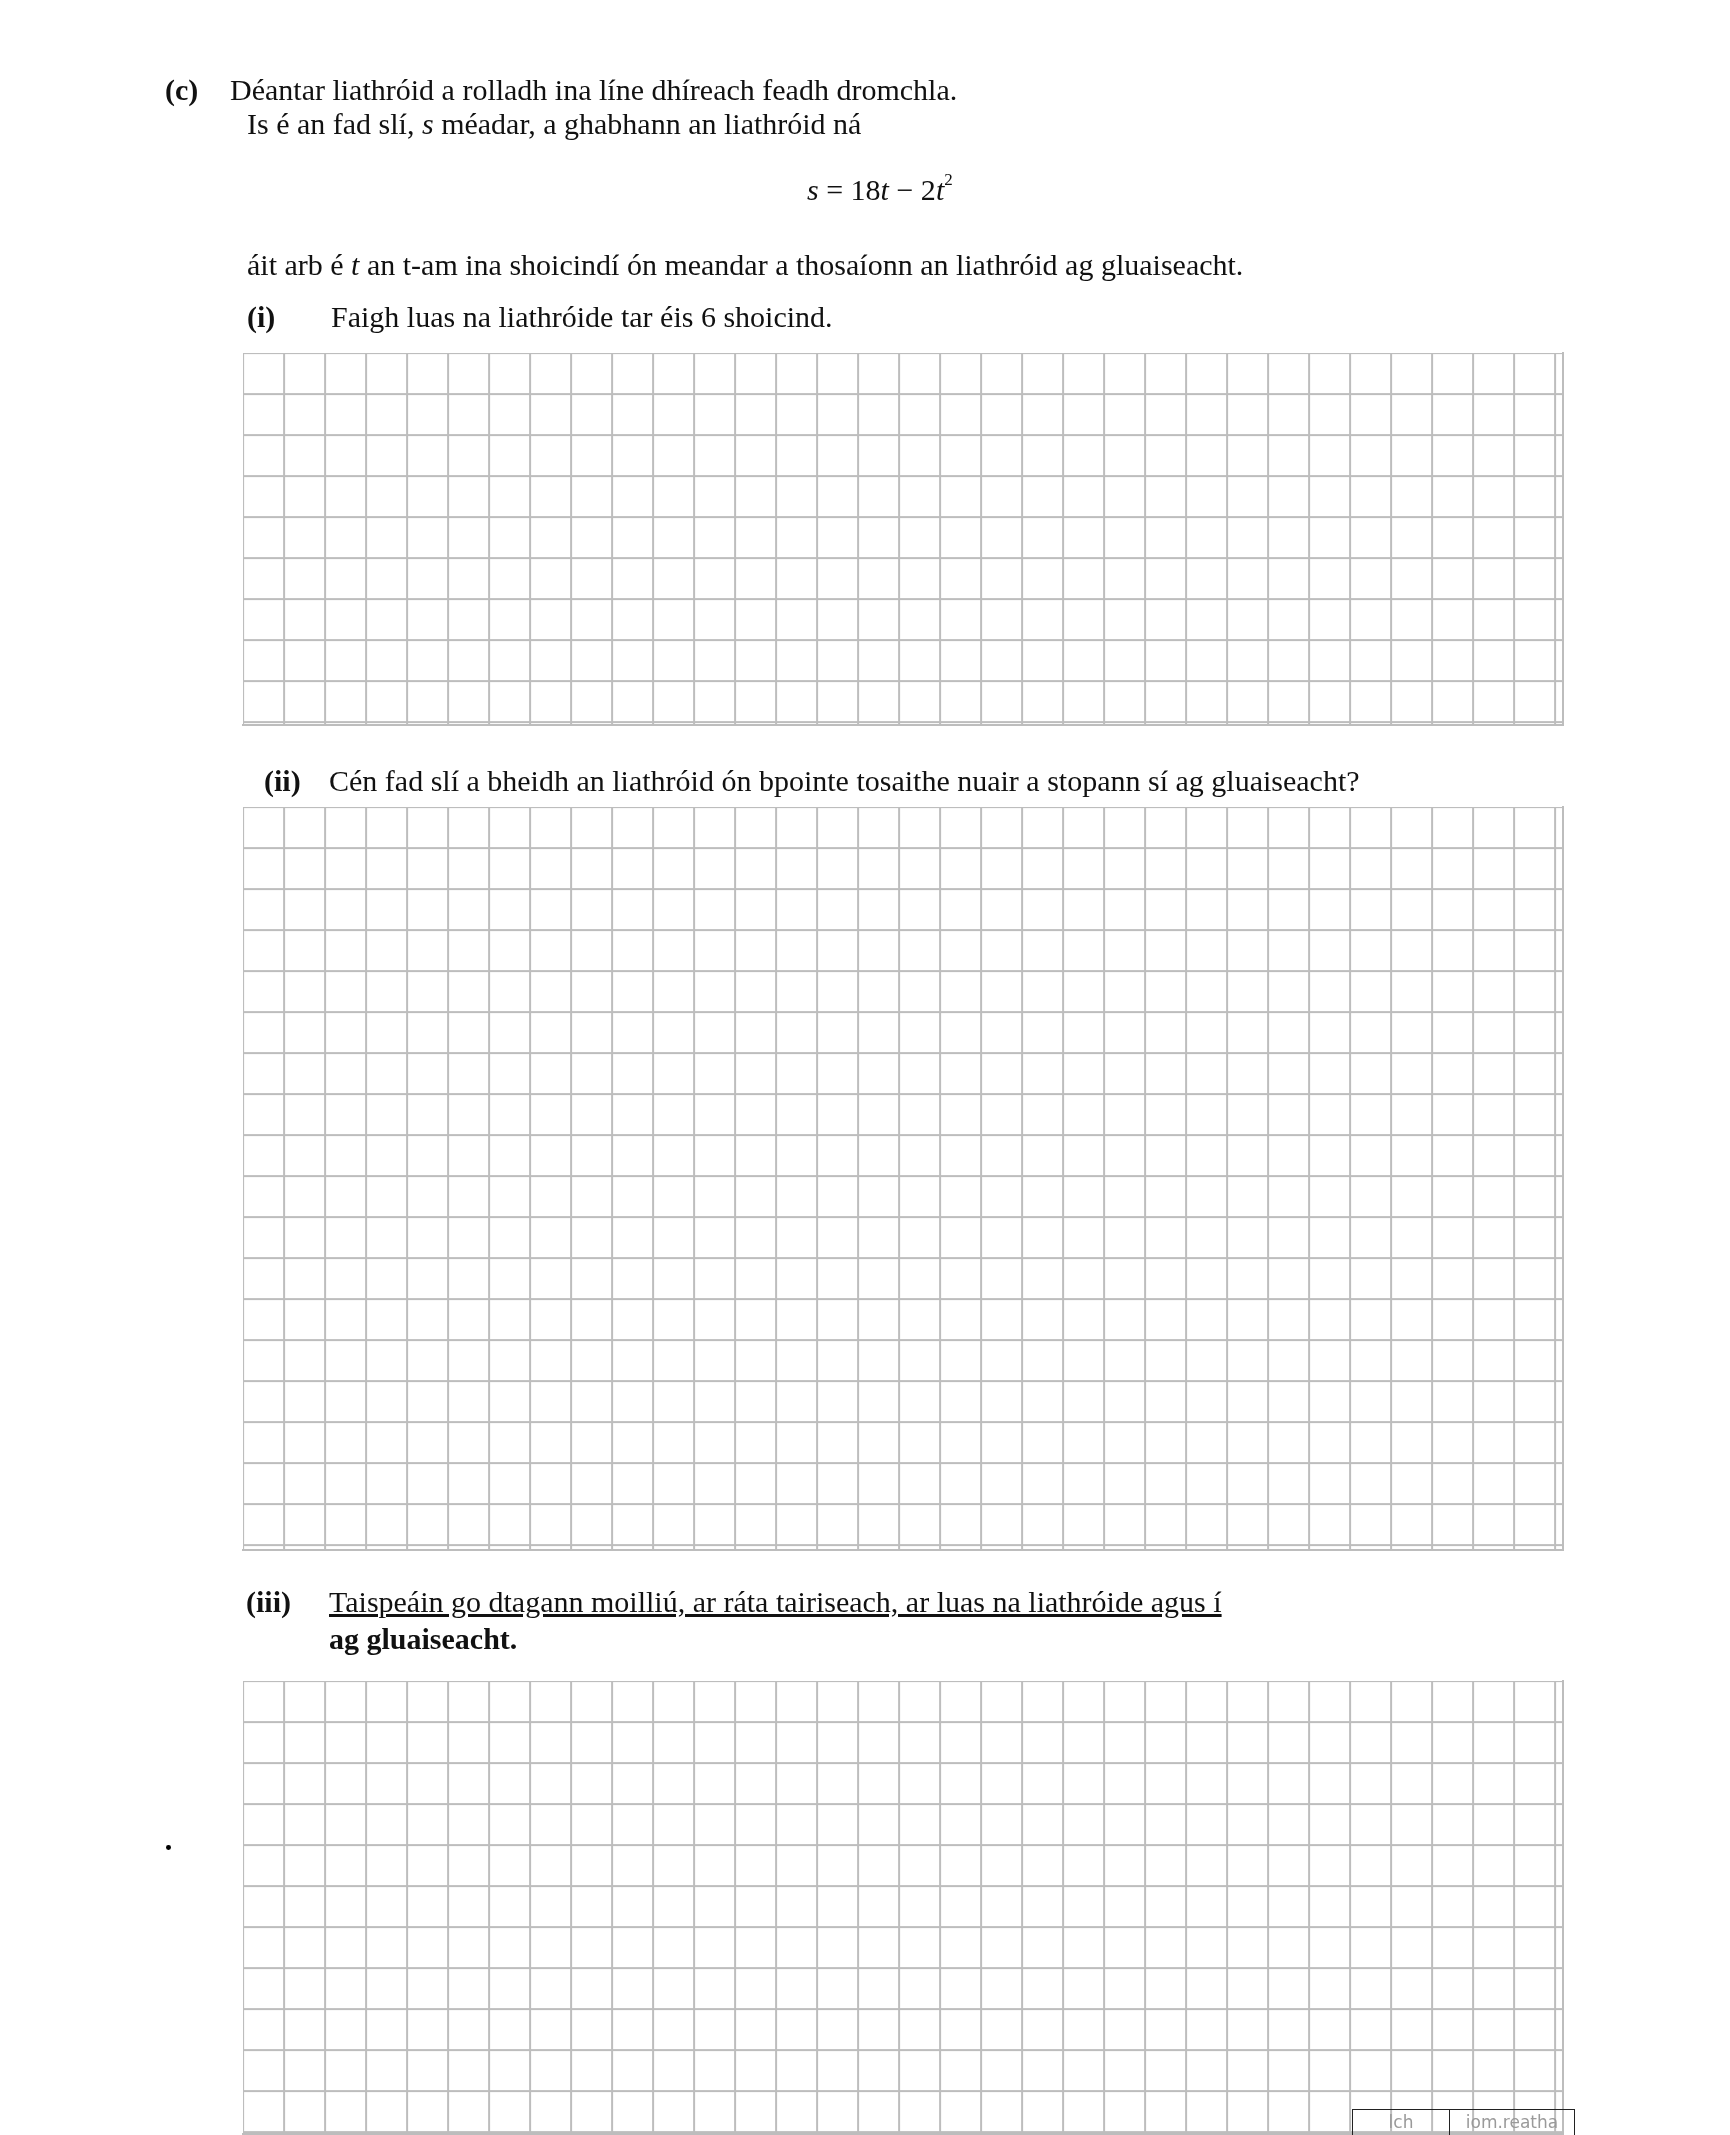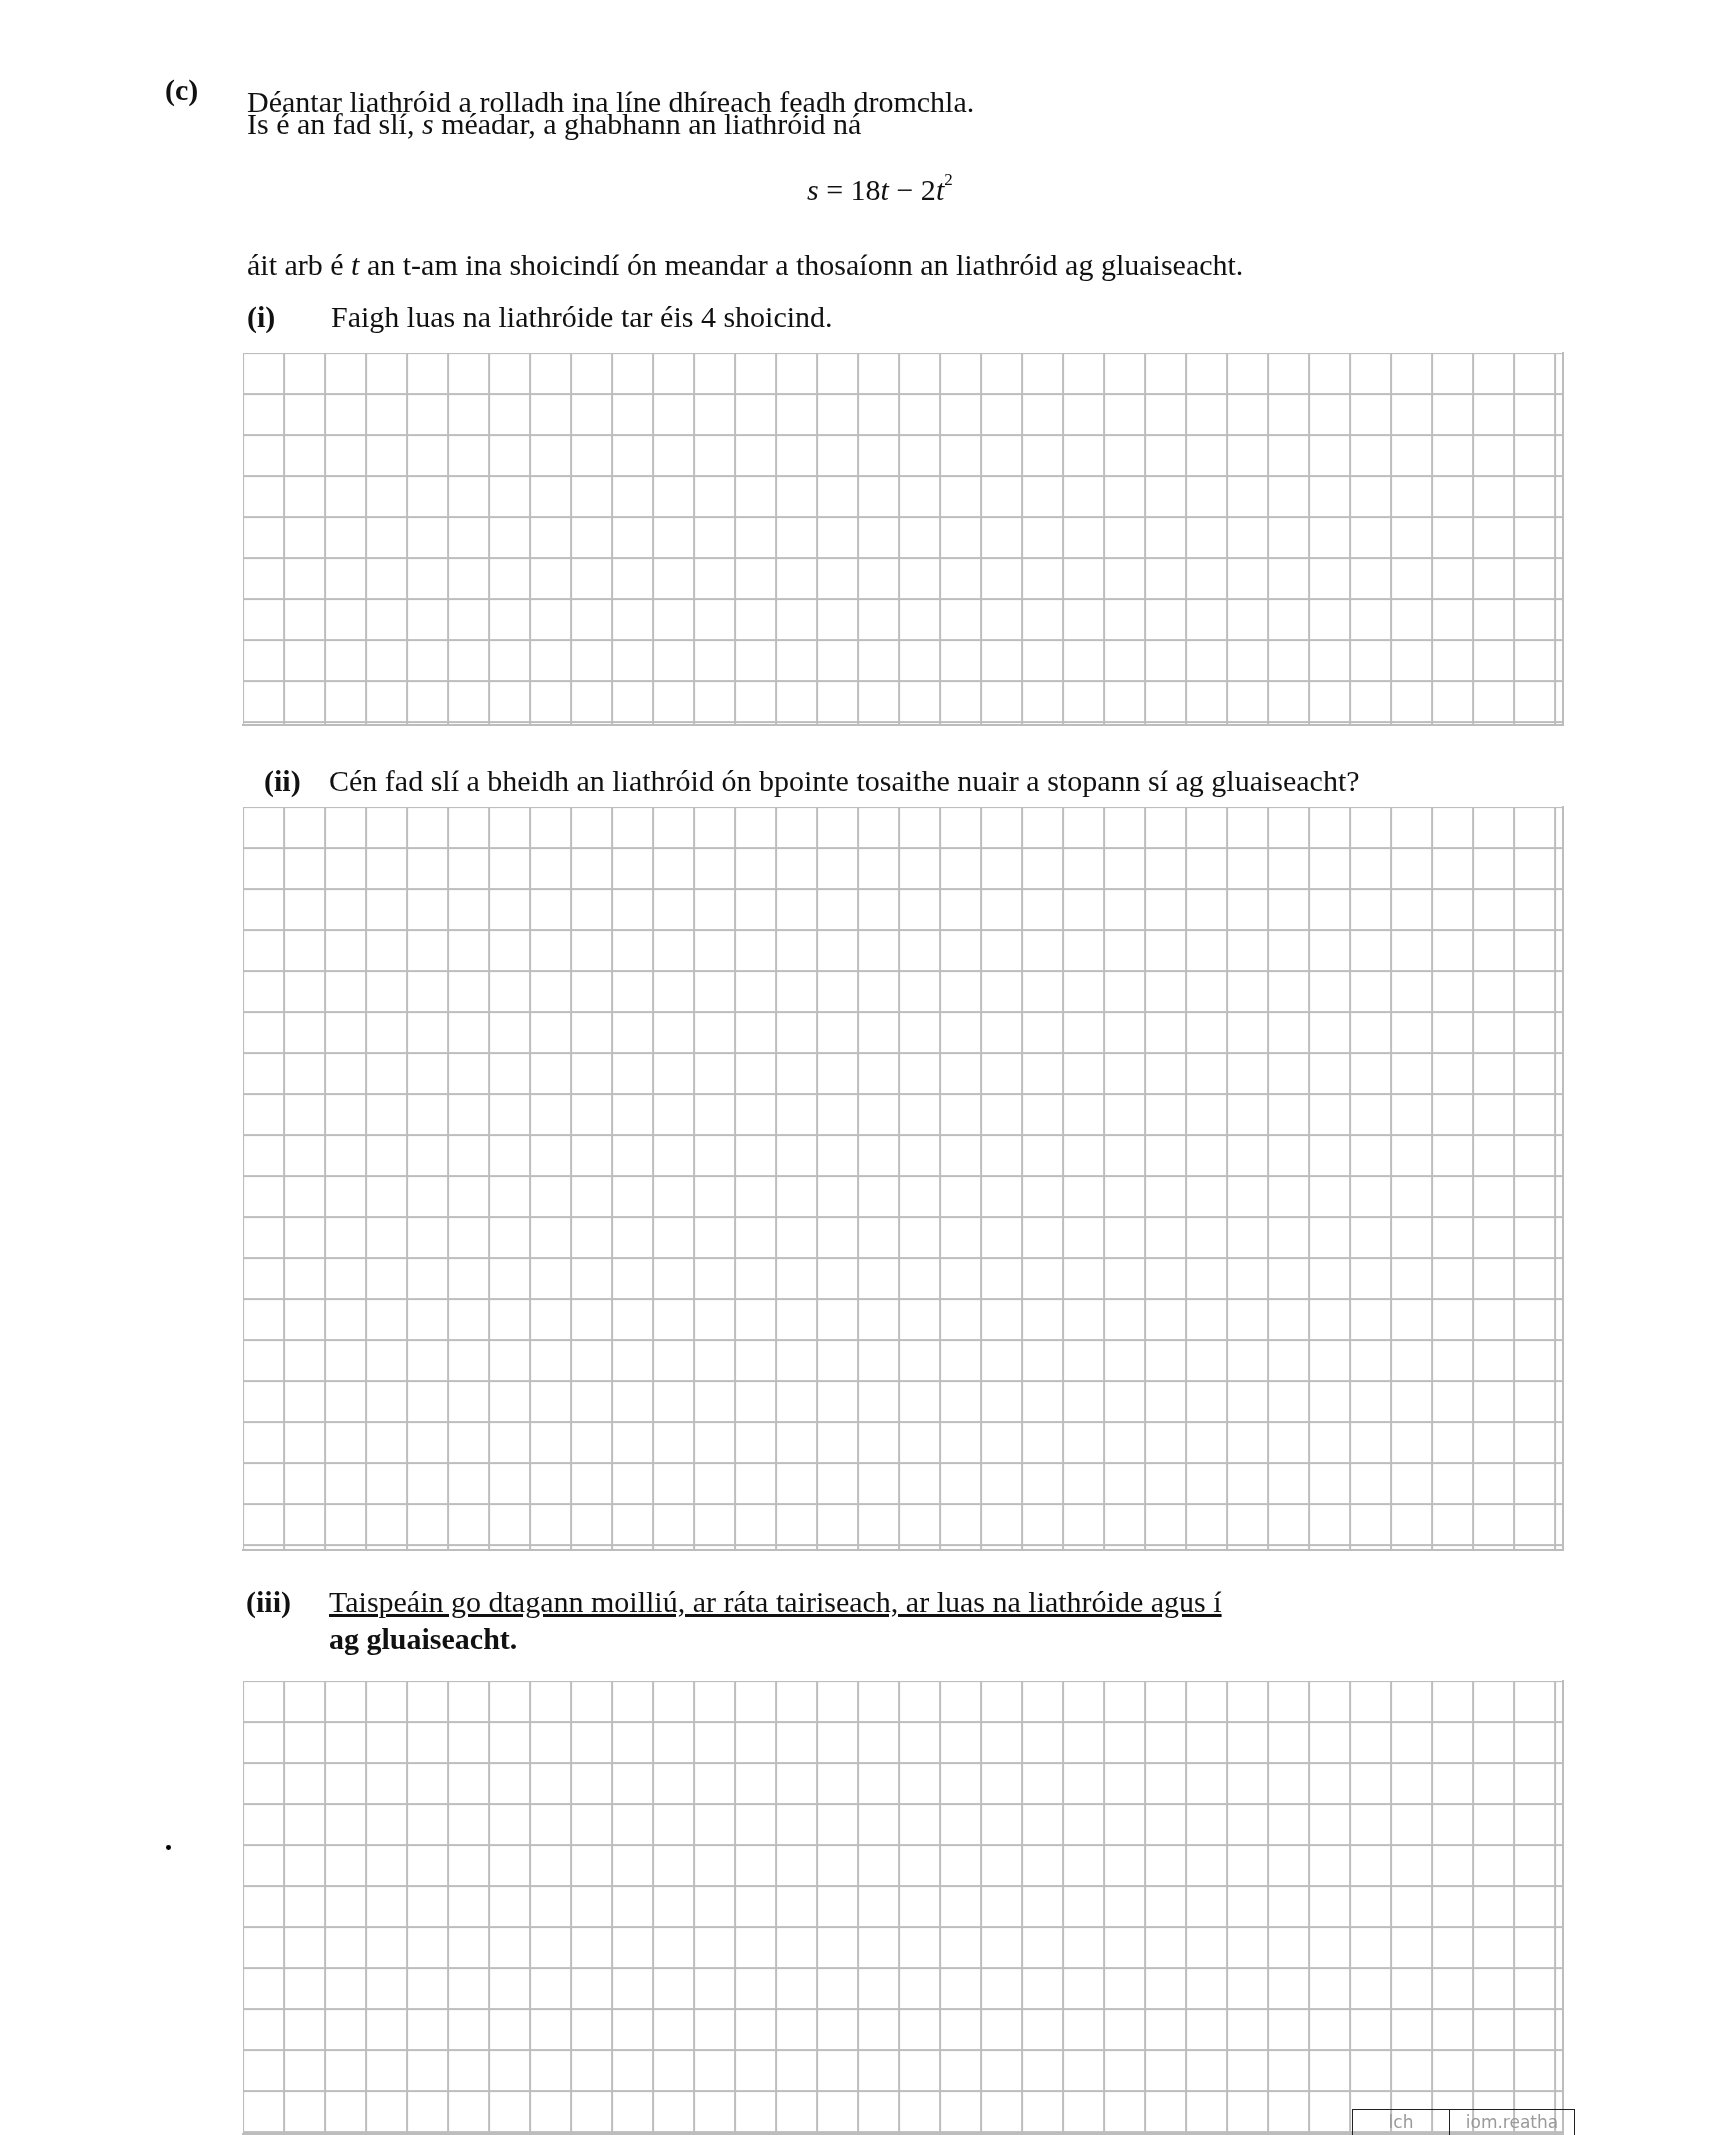--- a/index.html
+++ b/index.html
@@ -24,29 +24,29 @@
                 box-sizing: border-box; border: 1.9px solid #222; background: transparent; display: flex; }
   .footer-cell { height: 100%; display: flex; align-items: flex-start; justify-content: center;
                  font-family: "DejaVu Sans", sans-serif; font-size: 17px; color: #9a9a9a; padding-top: 1.9px; box-sizing: border-box; }
   .footer-cell.left { width: 97px; border-right: 1.9px solid #222; }
   .footer-cell.right { flex: 1; }
 </style>
 </head>
 <body>
 
 <div class="t b" style="left:165px; top:75px;">(c)</div>
-<div class="t" style="left:247px; top:75px;margin-top:12px;">Déantar liathróid a rolladh ina líne dhíreach feadh dromchla.</div>
+<div class="t" style="left:230px; top:75px;">Déantar liathróid a rolladh ina líne dhíreach feadh dromchla.</div>
 <div class="t" style="left:247px; top:109px;"><span>Is é an fad slí, </span><span class="i">s</span><span> méadar, a ghabhann an liathróid ná</span></div>
 
 <div class="formula" style="left:807px; top:173px;"><span class="i">s</span><span> = 18</span><span class="i">t</span><span> − 2</span><span class="i">t</span><sup>2</sup></div>
 
 <div class="t" style="left:247px; top:250px;text-align:right;"><span>áit arb é </span><span class="i">t</span><span> an t-am ina shoicindí ón meandar a thosaíonn an liathróid ag gluaiseacht.</span></div>
 
 <div class="t b" style="left:247px; top:302px;">(i)</div>
-<div class="t" style="left:331px; top:302px;">Faigh luas na liathróide tar éis 4 shoicind.</div>
+<div class="t" style="left:331px; top:302px;">Faigh luas na liathróide tar éis 6 shoicind.</div>
 <div class="grid" style="left:243px; top:353px; width:1319px; height:371px;"></div>
 
 <div class="t b" style="left:264px; top:766px;text-align:right;">(ii)</div>
 <div class="t" style="left:329px; top:766px;">Cén fad slí a bheidh an liathróid ón bpointe tosaithe nuair a stopann sí ag gluaiseacht?</div>
 <div class="grid" style="left:243px; top:807px; width:1319px; height:742px;"></div>
 
 <div class="t b" style="left:246px; top:1587px;">(iii)</div>
 <div class="t" style="left:329px; top:1587px;text-decoration:underline;">Taispeáin go dtagann moilliú, ar ráta tairiseach, ar luas na liathróide agus í</div>
 <div class="t" style="left:329px; top:1624px;font-weight:bold;">ag gluaiseacht.</div>
 <div class="grid" style="left:243px; top:1681px; width:1319px; height:452px;"></div>

